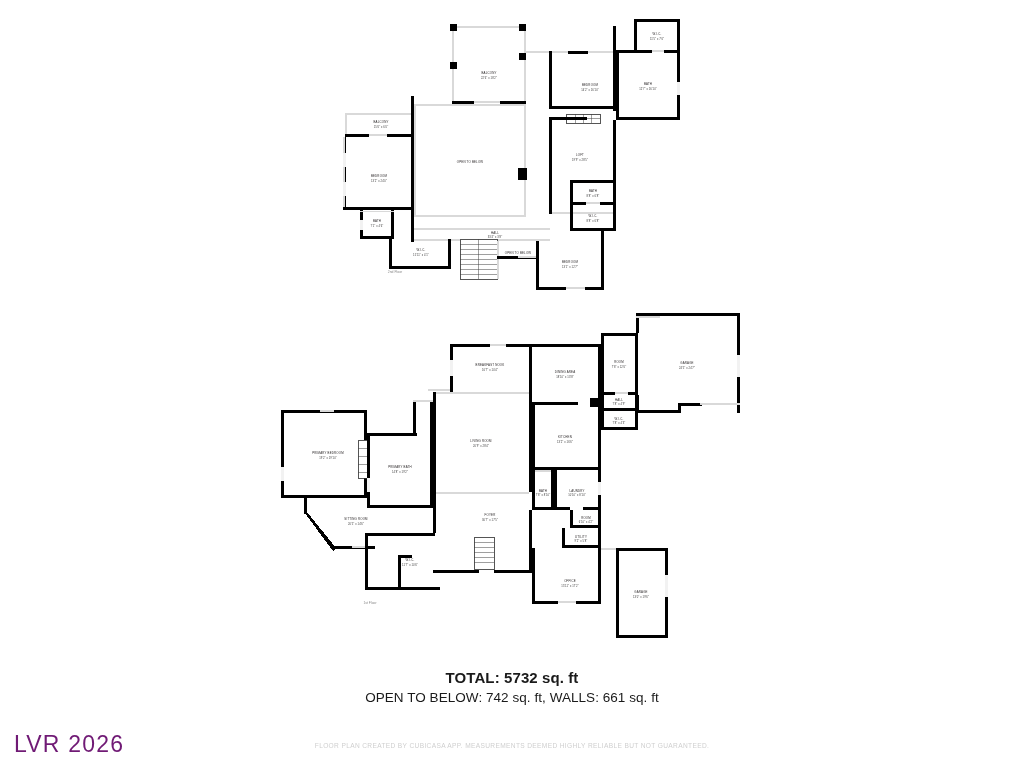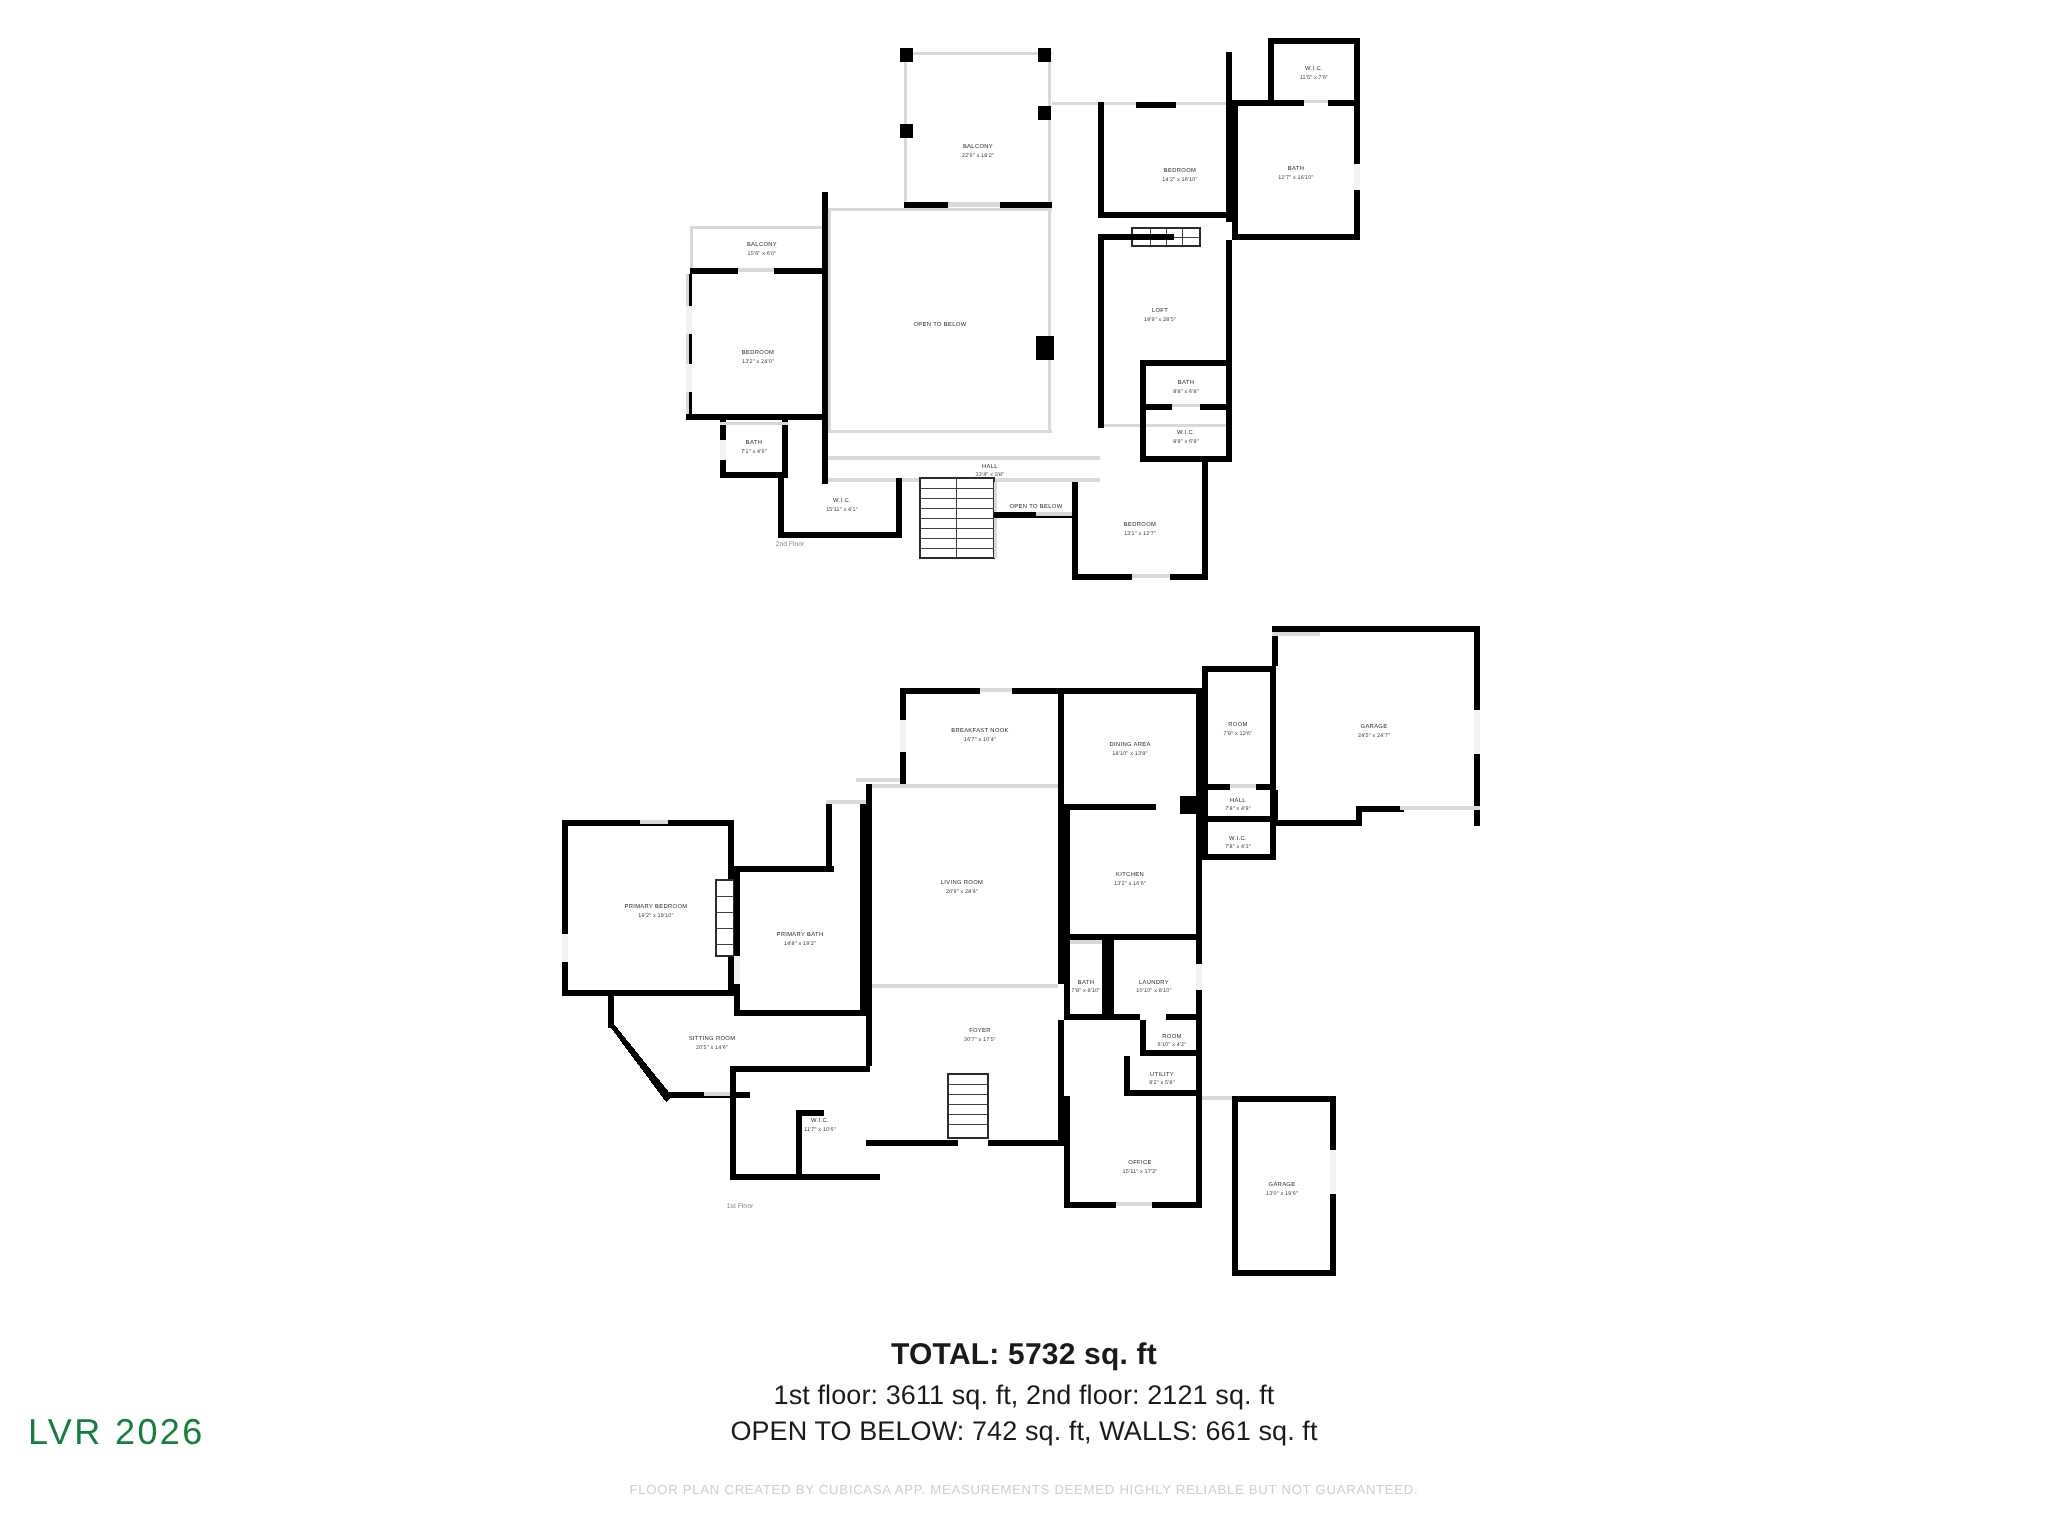--- a/index.html
+++ b/index.html
@@ -87,24 +87,24 @@
     width: 1024px;
     text-align: center;
     font-size: 6.6px;
     letter-spacing: 0.35px;
     color: #cfcfcf;
   }
 
   #watermark {
     position: absolute;
     left: 14px;
-    top: 706px;
-    font-size: 18px;
+    top: 731px;
+    font-size: 23px;
     letter-spacing: 1.2px;
-    color: #15803d;
+    color: #701a75;
   }
 </style>
 </head>
 <body>
 
 <div id="plan-canvas">
 <svg viewBox="0 0 1024 768" xmlns="http://www.w3.org/2000/svg" shape-rendering="crispEdges">
 
   <rect x="0" y="0" width="1024" height="768" fill="#ffffff"></rect>
 
@@ -475,19 +475,18 @@
     </g>
 
     <text class="floor-tag" x="370" y="604">1st Floor</text>
   </g>
 
 </svg>
 </div>
 
 <div id="summary">
   <p class="total">TOTAL: 5732 sq. ft</p>
-  <p class="line">1st floor: 3611 sq. ft, 2nd floor: 2121 sq. ft</p>
   <p class="line">OPEN TO BELOW: 742 sq. ft, WALLS: 661 sq. ft</p>
 </div>
 
 <div id="disclaimer">FLOOR PLAN CREATED BY CUBICASA APP. MEASUREMENTS DEEMED HIGHLY RELIABLE BUT NOT GUARANTEED.</div>
 
 <div id="watermark">LVR 2026</div>
 
 </body></html>

